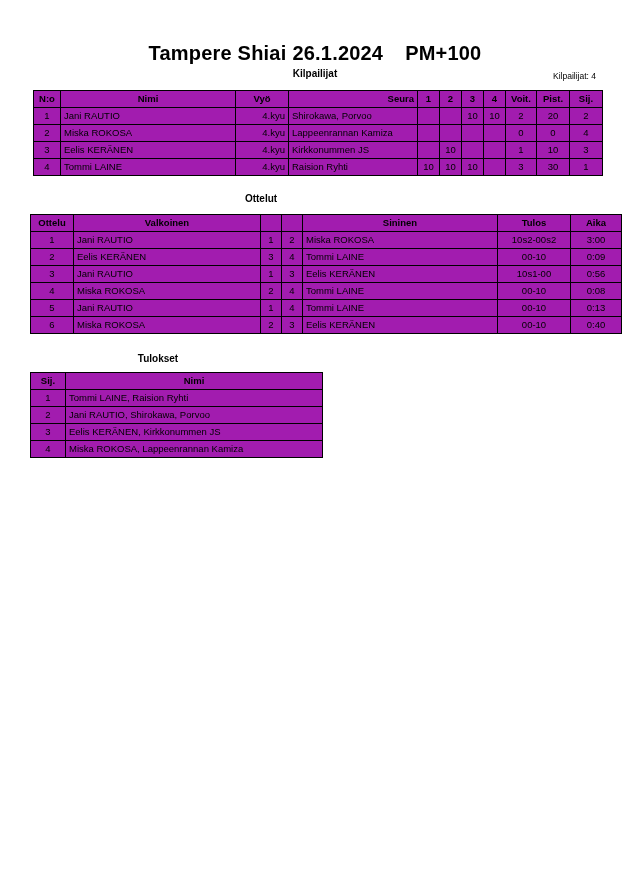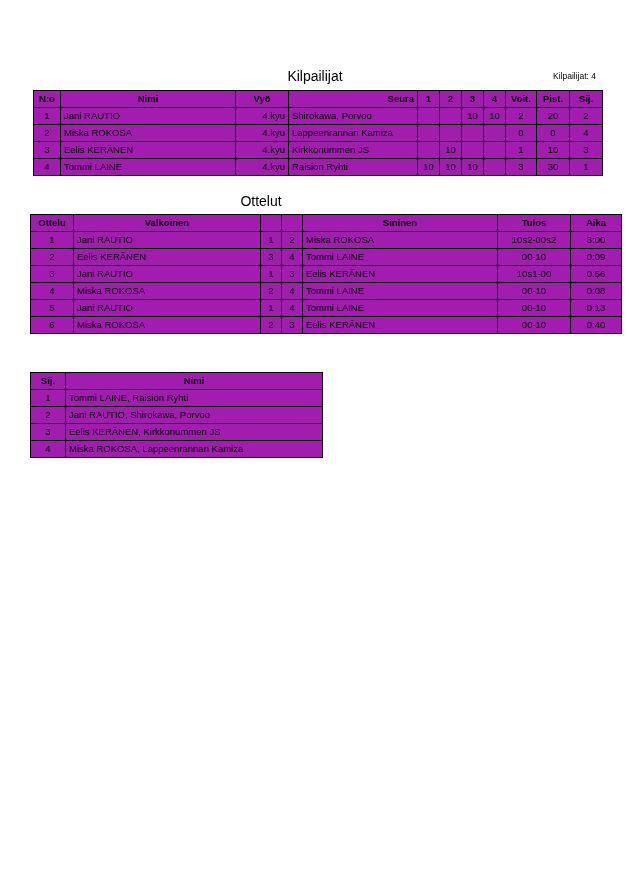--- a/index.html
+++ b/index.html
@@ -28,22 +28,22 @@
     text-align: center;
     font-size: 20px;
     font-weight: bold;
     letter-spacing: 0.2px;
   }
   .title .gap1 { display: inline-block; width: 6px; }
   .title .gap2 { display: inline-block; width: 22px; }
 
   .section-head {
     position: absolute;
-    font-size: 14px;
-    font-weight: normal;
+    font-size: 10px;
+    font-weight: bold;
   }
   .competitors-head { left: 0; top: 68px; width: 630px; text-align: center; }
   .matches-head { left: 0; top: 193px; width: 522px; text-align: center; }
   .results-head { left: 0; top: 353px; width: 316px; text-align: center; }
 
   .count-label {
     position: absolute;
     right: 34px;
     top: 71px;
     font-size: 8.5px;
@@ -113,20 +113,23 @@
   }
   #results-table .r-rank { width: 28px; text-align: center; }
   #results-table .r-name { width: 250px; text-align: left; }
   #results-table th.r-name { text-align: center; }
 </style>
 </head>
 <body>
 
 <div class="page">
 
+  <div class="title">
+    <span>Tampere Shiai</span><span class="gap1"></span><span>26.1.2024</span><span class="gap2"></span><span>PM+100</span>
+  </div>
 
   <div class="section-head competitors-head">Kilpailijat</div>
   <div class="count-label">Kilpailijat: 4</div>
 
   <table id="competitors-table">
     <thead>
       <tr>
         <th class="c-no">N:o</th>
         <th class="c-name">Nimi</th>
         <th class="c-grade">Vyö</th>
@@ -261,20 +264,21 @@
         <td class="m-white">Miska ROKOSA</td>
         <td class="m-s1">2</td>
         <td class="m-s2">3</td>
         <td class="m-blue">Eelis KERÄNEN</td>
         <td class="m-result">00-10</td>
         <td class="m-time">0:40</td>
       </tr>
     </tbody>
   </table>
 
+  <div class="section-head results-head">Tulokset</div>
 
   <table id="results-table">
     <thead>
       <tr>
         <th class="r-rank">Sij.</th>
         <th class="r-name">Nimi</th>
       </tr>
     </thead>
     <tbody>
       <tr>

